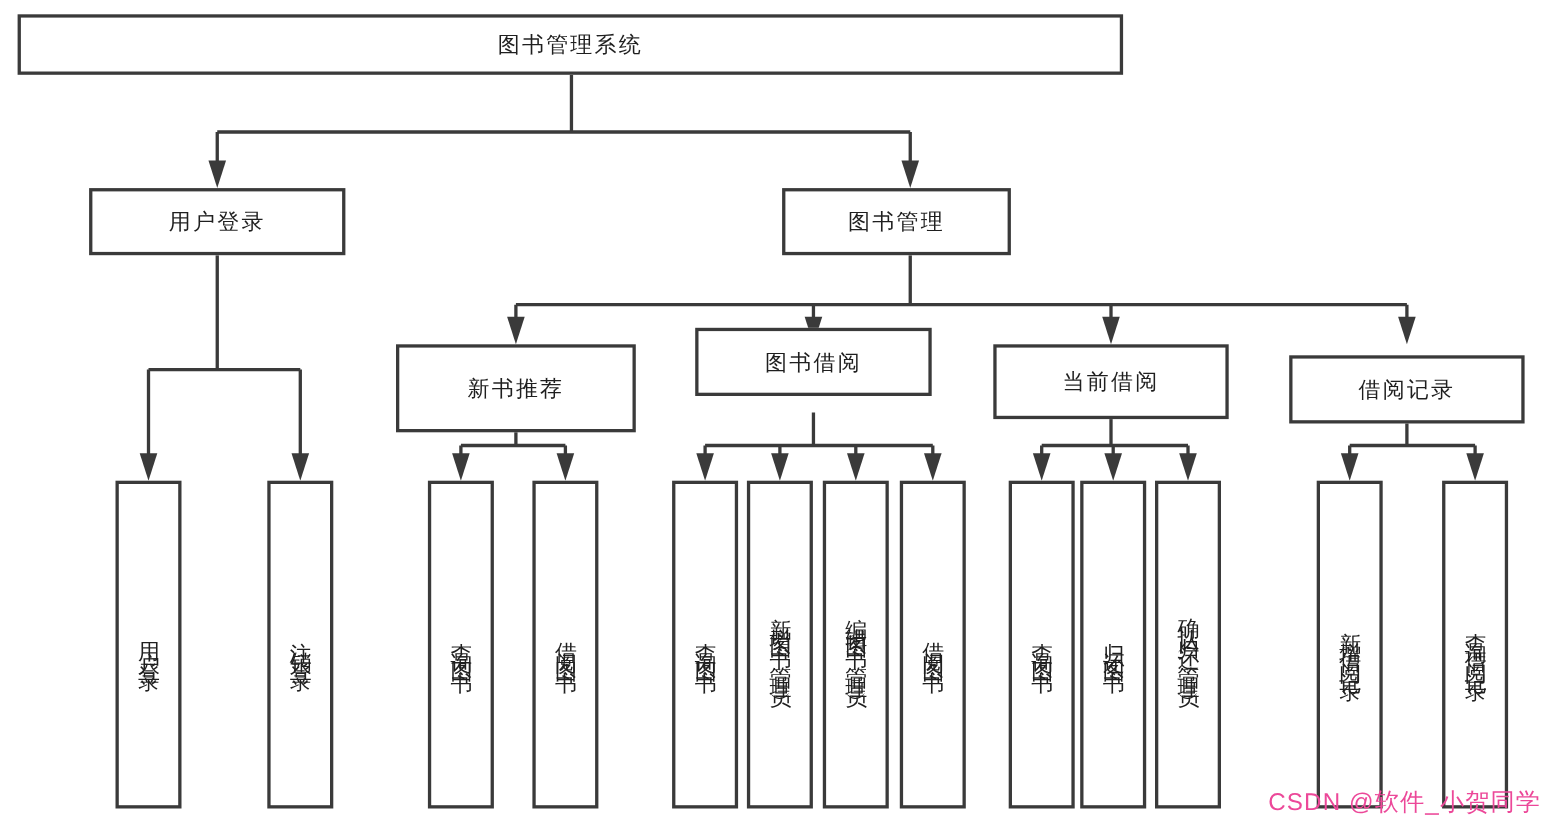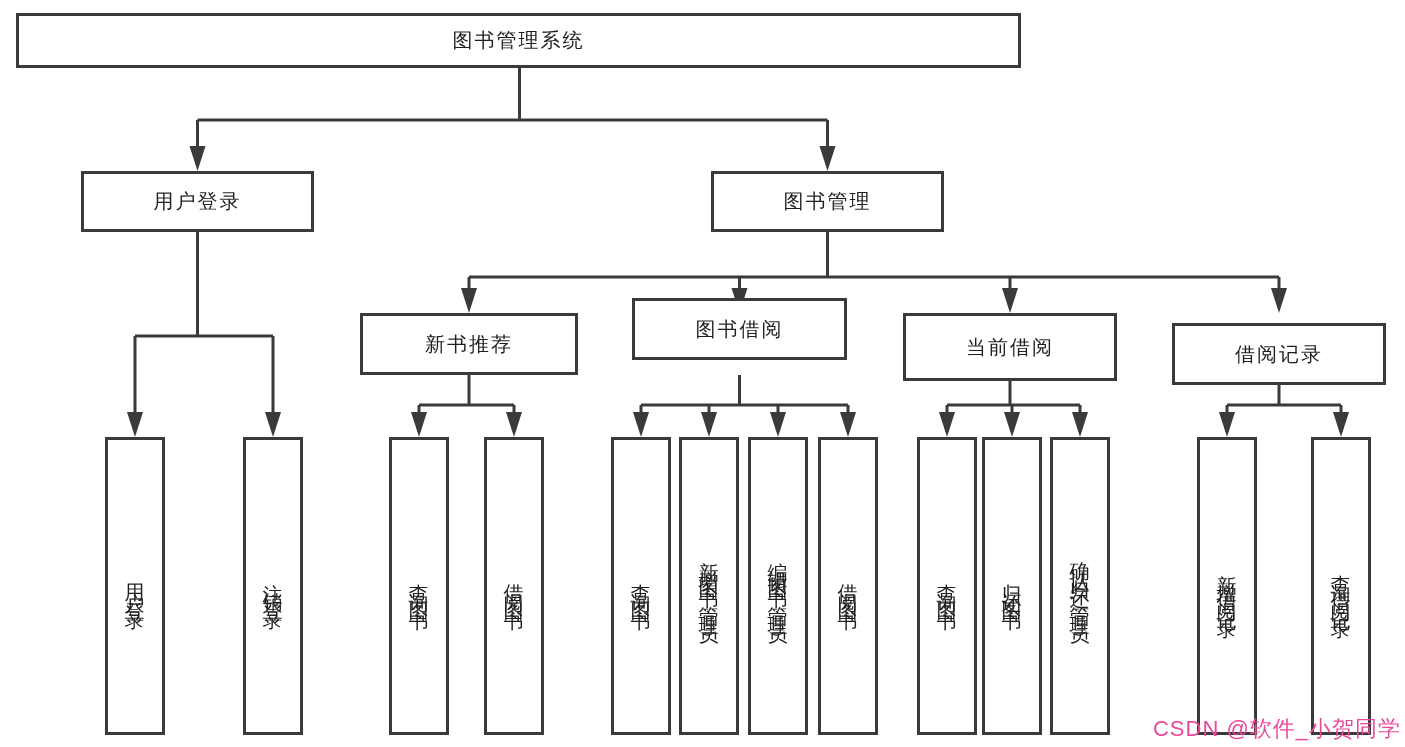--- a/index.html
+++ b/index.html
@@ -85,23 +85,23 @@
     <g>
       <path d="M1279 375 V405 M1227 405 H1341 M1227 405 V426 M1341 405 V426"></path>
       <polygon points="1219,412 1235,412 1227,437"></polygon>
       <polygon points="1333,412 1349,412 1341,437"></polygon>
     </g>
   </svg>
 
   <div class="box" style="left:16px;top:13px;width:1005px;height:55px">图书管理系统</div>
 
   <div class="box" style="left:81px;top:171px;width:233px;height:61px">用户登录</div>
-  <div class="box" style="left:711px;top:171px;width:233px;height:61px">图书管理</div>
+  <div class="box" style="left:711px;top:171px;width:208px;height:61px">图书管理</div>
 
-  <div class="box" style="left:360px;top:313px;width:218px;height:62px">新书推荐</div>
+  <div class="box" style="left:360px;top:313px;width:218px;height:80px">新书推荐</div>
   <div class="box" style="left:632px;top:298px;width:215px;height:62px">图书借阅</div>
   <div class="box" style="left:903px;top:313px;width:214px;height:68px">当前借阅</div>
   <div class="box" style="left:1172px;top:323px;width:214px;height:62px">借阅记录</div>
 
   <div class="box leaf" style="left:105px;top:437px;width:60px;height:298px">用户登录</div>
   <div class="box leaf" style="left:243px;top:437px;width:60px;height:298px">注销登录</div>
 
   <div class="box leaf" style="left:389px;top:437px;width:60px;height:298px">查询图书</div>
   <div class="box leaf" style="left:484px;top:437px;width:60px;height:298px">借阅图书</div>
 

